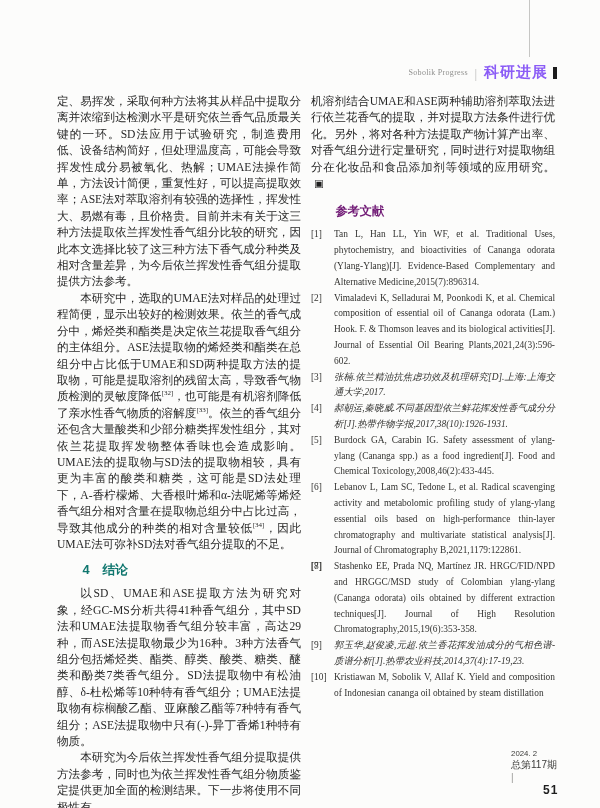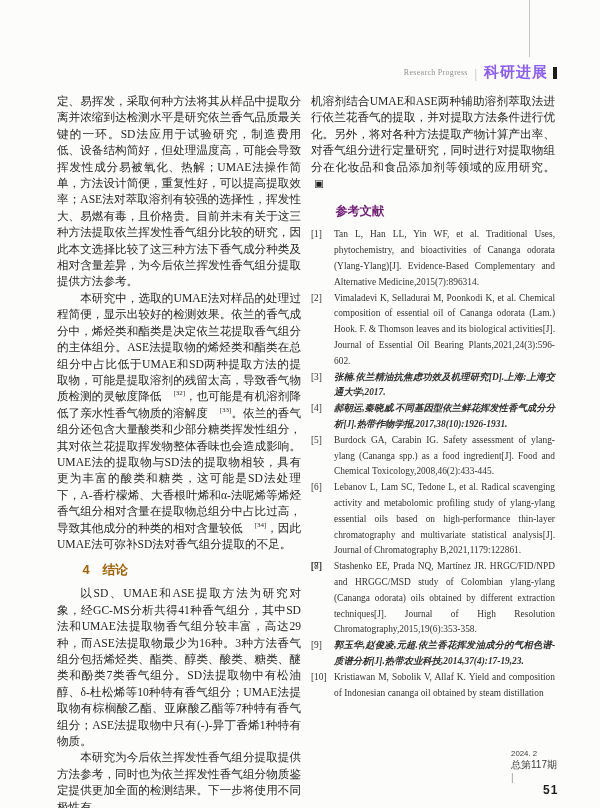--- a/index.html
+++ b/index.html
@@ -42,38 +42,38 @@
   .content{
     position:absolute;left:57px;top:94px;width:498px;
     display:flex;gap:10px;
   }
   .col{width:244px;}
   .body-para{
     margin:0;font-size:11.6px;line-height:16.4px;
     text-align:justify;text-indent:2em;color:#282828;
   }
   .body-para.no-indent{text-indent:0;}
-  .body-para sup{font-size:7px;line-height:0;margin-left:12px;}
+  .body-para sup{font-size:7px;line-height:0;}
   .section-heading{
     margin:9px 0 7px 0;padding-left:2em;
-    font-size:12.8px;font-weight:bold;color:#a16207;
+    font-size:12.8px;font-weight:bold;color:#0f766e;
     font-family:"Liberation Sans","DejaVu Sans",sans-serif;
   }
   .end-mark{font-size:10.5px;margin-left:3px;color:#1e1e1e;}
   .ref-heading{
     margin:11px 0 7px 0;padding-left:2em;
     font-size:12.2px;font-weight:bold;color:#701a75;
     font-family:"Liberation Sans","DejaVu Sans",sans-serif;
   }
   .ref{
     position:relative;margin:0;padding-left:23px;
     font-size:9.4px;line-height:15.8px;text-align:justify;color:#333331;
   }
   .ref .num{position:absolute;left:0;top:0;}
-  .ref.zh .txt{font-style:italic;font-weight:bold;}
+  .ref.zh .txt{font-style:italic;}
   
   .footer{
     position:absolute;top:749px;right:43px;
     display:flex;align-items:baseline;white-space:nowrap;
     color:#3a3a38;
     font-family:"Liberation Sans","DejaVu Sans",sans-serif;
     flex-direction:column;
   }
   .footer-date{font-size:7.8px;}
   .footer-issue{font-size:10px;margin-left:4px;}
@@ -81,21 +81,21 @@
   .footer-page{font-size:12px;font-weight:bold;color:#1e1e1e;letter-spacing:1px;padding-left:32px;}
 </style>
 </head>
 <body>
 
 <div class="page">
 
   <div class="top-rule"></div>
 
   <div class="header">
-    <span class="header-en">Research Progress</span>
+    <span class="header-en">Sobolik Progress</span>
     <span class="header-div">|</span>
     <span class="header-zh">科研进展</span>
     <span class="header-bar"></span>
   </div>
 
   <div class="content">
     <div class="col" id="left-col">
         <p class="body-para no-indent">定、易挥发，采取何种方法将其从样品中提取分离并浓缩到达检测水平是研究依兰香气品质最关键的一环。SD法应用于试验研究，制造费用低、设备结构简好，但处理温度高，可能会导致挥发性成分易被氧化、热解；UMAE法操作简单，方法设计简便，重复性好，可以提高提取效率；ASE法对萃取溶剂有较强的选择性，挥发性大、易燃有毒，且价格贵。目前并未有关于这三种方法提取依兰挥发性香气组分比较的研究，因此本文选择比较了这三种方法下香气成分种类及相对含量差异，为今后依兰挥发性香气组分提取提供方法参考。</p>
         <p class="body-para">本研究中，选取的UMAE法对样品的处理过程简便，显示出较好的检测效果。依兰的香气成分中，烯烃类和酯类是决定依兰花提取香气组分的主体组分。ASE法提取物的烯烃类和酯类在总组分中占比低于UMAE和SD两种提取方法的提取物，可能是提取溶剂的残留太高，导致香气物质检测的灵敏度降低<sup>[32]</sup>，也可能是有机溶剂降低了亲水性香气物质的溶解度<sup>[33]</sup>。依兰的香气组分还包含大量酸类和少部分糖类挥发性组分，其对依兰花提取挥发物整体香味也会造成影响。UMAE法的提取物与SD法的提取物相较，具有更为丰富的酸类和糖类，这可能是SD法处理下，A-香柠檬烯、大香根叶烯和α-法呢烯等烯烃香气组分相对含量在提取物总组分中占比过高，导致其他成分的种类的相对含量较低<sup>[34]</sup>，因此UMAE法可弥补SD法对香气组分提取的不足。</p>
         <h3 class="section-heading">4　结论</h3>

